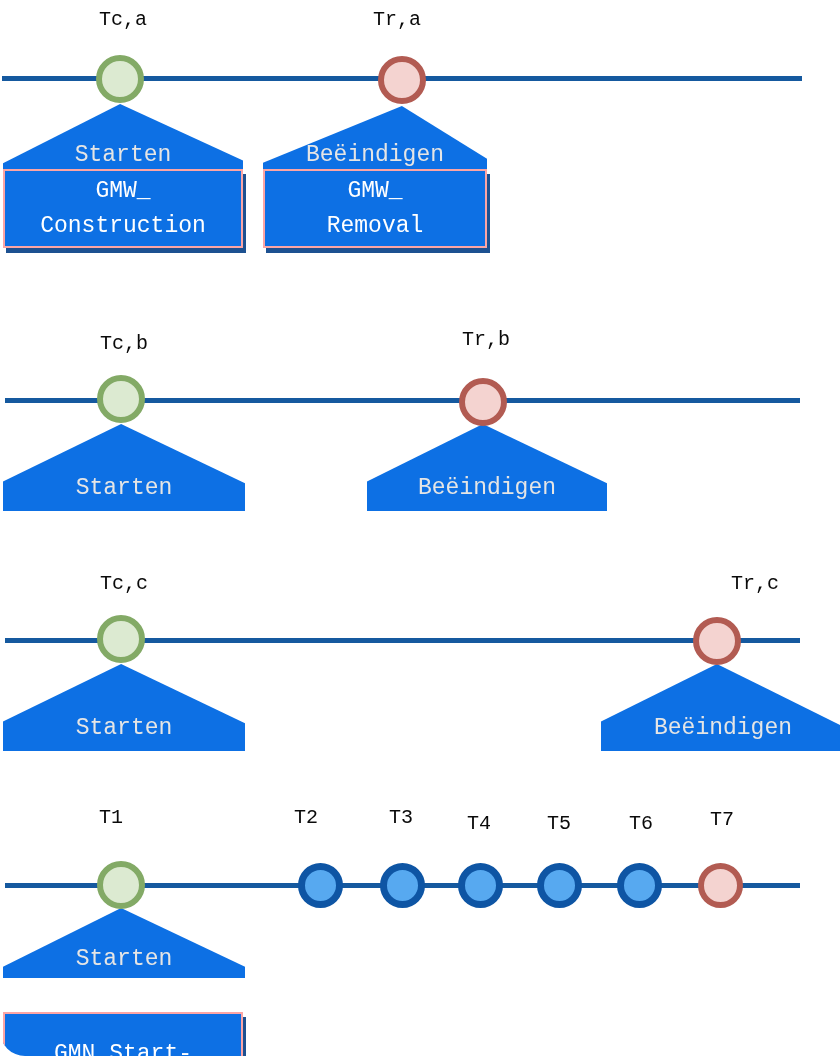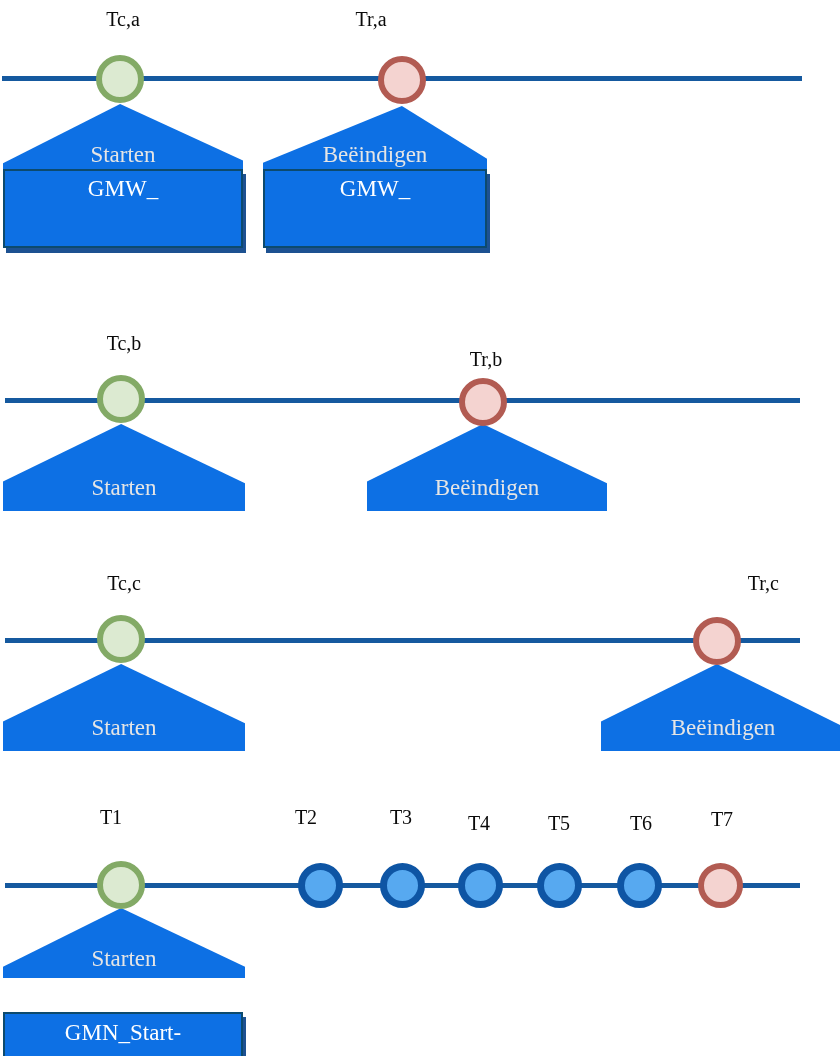--- a/index.html
+++ b/index.html
@@ -1,54 +1,54 @@
 <!DOCTYPE html>
 <html><head>
 <meta charset="utf-8">
 <style>
   html,body{margin:0;padding:0;background:#ffffff;}
   #canvas{
     position:relative;width:840px;height:1056px;overflow:hidden;
-    font-family:Liberation Serif, serif;background:#ffffff;
+    font-family:Liberation Mono, monospace;background:#ffffff;border-radius:25px;
   }
   .tline{position:absolute;height:5px;background:#15599f;}
   .tlabel{
     position:absolute;width:110px;text-align:center;
     font-size:20px;color:#0a0a0a;white-space:nowrap;
   }
   .marker{position:absolute;border-radius:50%;box-sizing:border-box;z-index:3;}
   .marker.green{width:48px;height:48px;border:6px solid #83aa66;background:#dcead1;}
   .marker.red{width:48px;height:48px;border:6px solid #b25b52;background:#f4d3d0;}
   .marker.red.small{width:45px;height:45px;}
   .marker.blue{width:45px;height:45px;border:7px solid #0e55a4;background:#57a9f0;}
   .callout{
     position:absolute;background:#0d70e4;color:#e5e5e5;
     display:flex;justify-content:center;align-items:flex-end;
     font-size:23px;z-index:2;
   }
   .box{
     position:absolute;background:#0d70e4;color:#ffffff;
-    border:2px solid #0c4a6e;box-sizing:border-box;
+    border:2px solid #fca5a5;box-sizing:border-box;
     box-shadow:3px 5px 0 0 #1d5191;
-    display:flex;flex-direction:row;justify-content:center;
+    display:flex;flex-direction:column;justify-content:center;
     text-align:center;font-size:23px;line-height:35px;z-index:2;
   }
   
   .line-a{left:2px;top:76px;width:800px;}
-  .lab-a1{left:68px;top:8px;}   .lab-a2{left:316px;top:8px;}
+  .lab-a1{left:68px;top:8px;}   .lab-a2{left:342px;top:8px;}
   .mk-a1{left:96px;top:55px;}   .mk-a2{left:378px;top:56px;}
   .co-a1{left:3px;top:104px;width:240px;height:64px;padding-bottom:4px;
          clip-path:polygon(48.8% 0,100% 83%,100% 100%,0 100%,0 87%);}
   .co-a2{left:263px;top:106px;width:224px;height:62px;padding-bottom:4px;
          clip-path:polygon(62% 0,100% 80%,100% 100%,0 100%,0 86%);}
   .bx-a1{left:3px;top:169px;width:240px;height:79px;}
   .bx-a2{left:263px;top:169px;width:224px;height:79px;}
   
   .line-b{left:5px;top:398px;width:795px;}
-  .lab-b1{left:69px;top:332px;} .lab-b2{left:431px;top:348px;}
+  .lab-b1{left:69px;top:332px;} .lab-b2{left:431px;top:328px;}
   .mk-b1{left:97px;top:375px;}  .mk-b2{left:459px;top:378px;}
   .co-b1{left:3px;top:424px;width:242px;height:77px;padding-bottom:10px;
          clip-path:polygon(48.8% 0,100% 68%,100% 100%,0 100%,0 66%);}
   .co-b2{left:367px;top:424px;width:240px;height:77px;padding-bottom:10px;
          clip-path:polygon(48.3% 0,100% 68%,100% 100%,0 100%,0 66%);}
   
   .line-c{left:5px;top:638px;width:795px;}
   .lab-c1{left:69px;top:572px;} .lab-c2{left:669px;top:572px;text-align:right;}
   .mk-c1{left:97px;top:615px;}  .mk-c2{left:693px;top:617px;}
   .co-c1{left:3px;top:664px;width:242px;height:77px;padding-bottom:10px;
@@ -77,26 +77,28 @@
   <div class="tline line-a"></div>
   <div class="tlabel lab-a1">Tc,a</div>
   <div class="tlabel lab-a2">Tr,a</div>
   <div class="marker green mk-a1"></div>
   <div class="marker red mk-a2"></div>
   <div class="callout co-a1">
     <span>Starten</span>
   </div>
   <div class="box bx-a1">
     <span>GMW_</span>
+    <span>Construction</span>
   </div>
   <div class="callout co-a2">
     <span>Beëindigen</span>
   </div>
   <div class="box bx-a2">
     <span>GMW_</span>
+    <span>Removal</span>
   </div>
 
   <div class="tline line-b"></div>
   <div class="tlabel lab-b1">Tc,b</div>
   <div class="tlabel lab-b2">Tr,b</div>
   <div class="marker green mk-b1"></div>
   <div class="marker red mk-b2"></div>
   <div class="callout co-b1">
     <span>Starten</span>
   </div>

